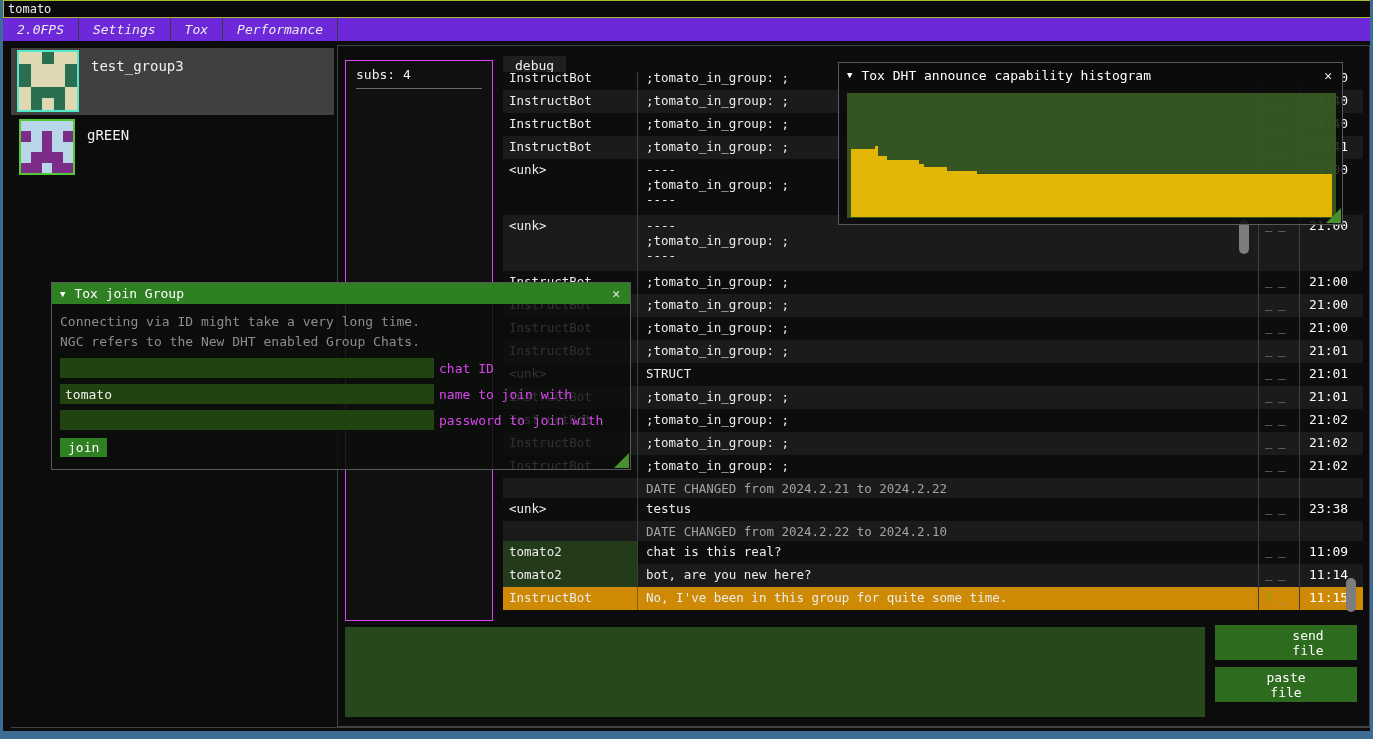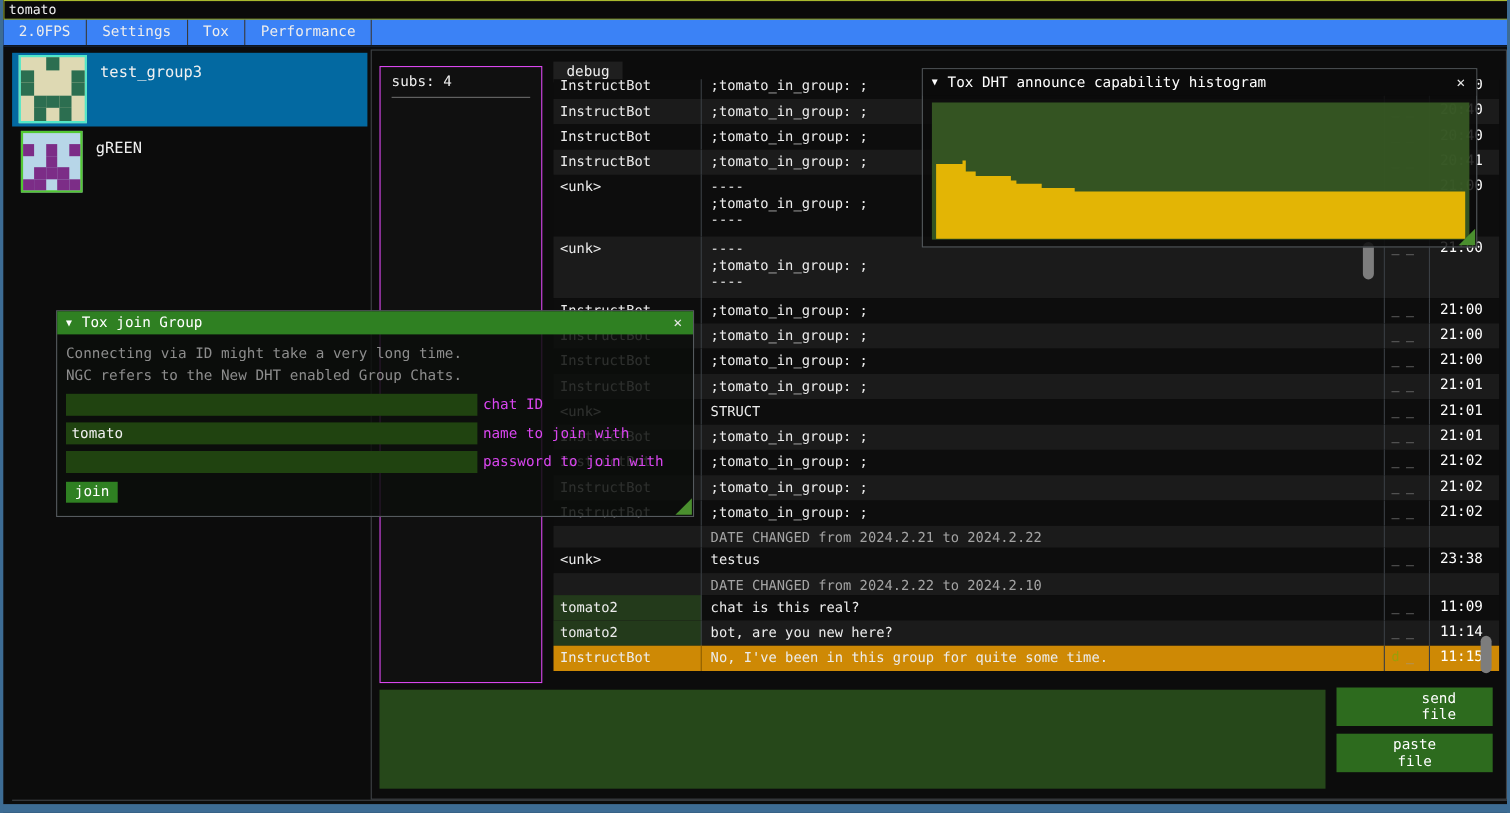--- a/index.html
+++ b/index.html
@@ -13,30 +13,31 @@
   }
   
   .titlebar {
     position:absolute; left:0; top:0; width:1370px; height:18px;
     background:#0a0a0a; border:1px solid #a9ba2e;
     color:#eee; font-size:12px; line-height:16px; padding-left:4px;
   }
   
   .menubar {
     position:absolute; left:0; top:18px; width:1367px; height:24px;
-    background:#3b82f6; display:flex; align-items:flex-start;
+    background:#6d28d9; display:flex; align-items:flex-start;
     border-bottom:1px solid #0a0a0a;
+    font-style:italic;
   }
   .menu-item {
     padding:4px 14px; color:#ededed; border-right:1px solid #3a3a3a;
     font-size:13px; white-space:nowrap;
   }
   
   .group-row { position:absolute; left:8px; width:323px; display:flex; }
-  .group-row.selected { background:#0369a1; }
+  .group-row.selected { background:#404040; }
   .avatar { display:grid; image-rendering:pixelated; }
   .group-label { color:#f0f0f0; font-size:14px; }
   
   .chat-window {
     position:absolute; left:334px; top:45px; width:1033px; height:682px;
     border:1px solid #3f4347; background:transparent;
   }
   .bottom-border-line { position:absolute; left:8px; top:727px; width:1359px; height:1px; background:#3f4347; }
   
   .subs-panel {

